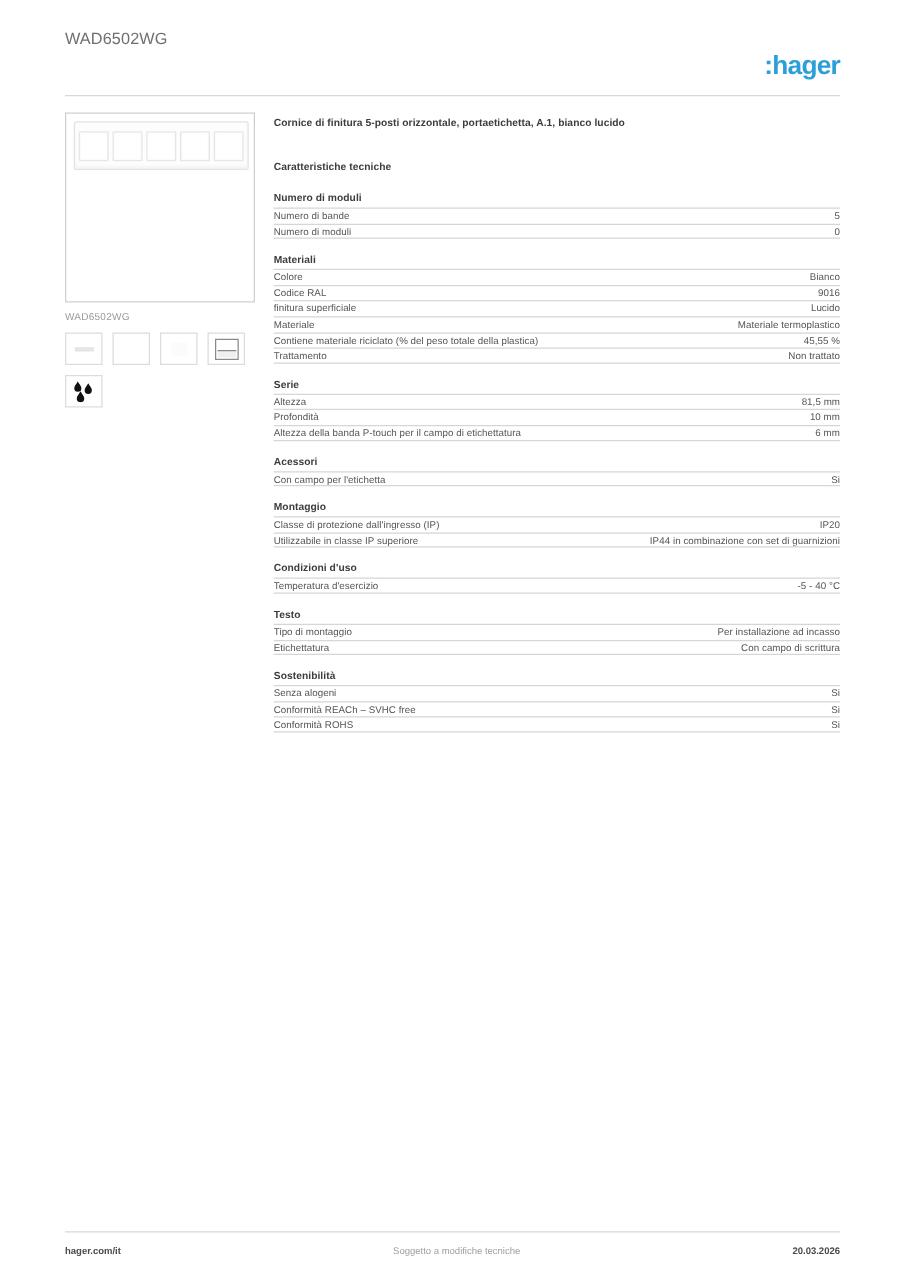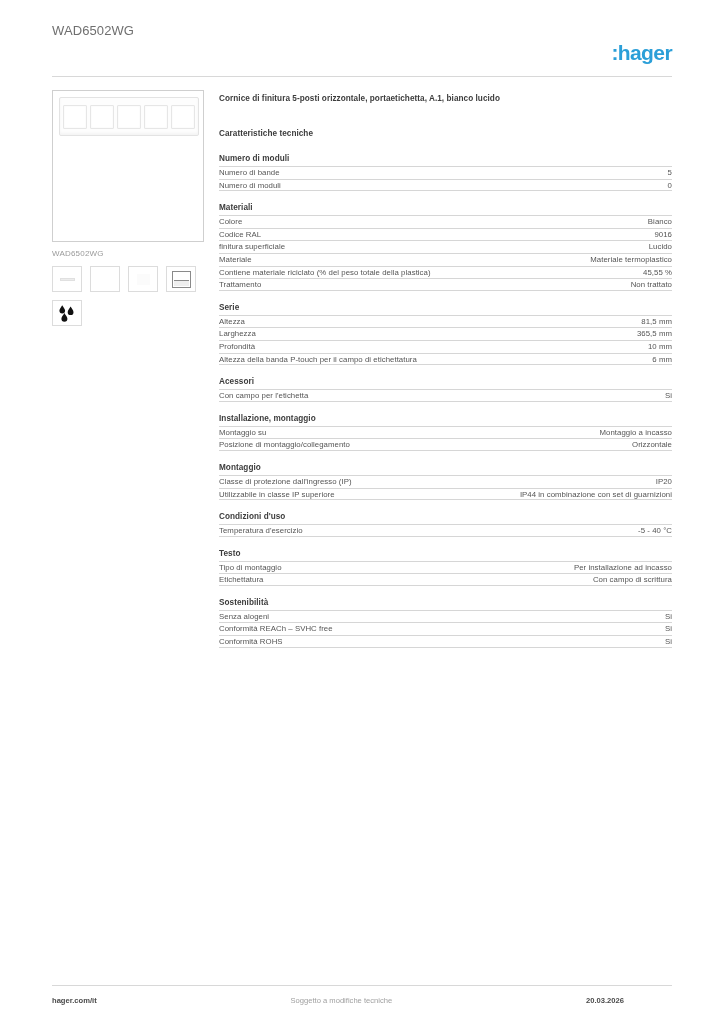--- a/index.html
+++ b/index.html
@@ -105,21 +105,21 @@
   .spec-row:last-child { border-bottom: 1px solid #d6d6d6; }
   .spec-label { font-size: 7.8px; color: #555555; letter-spacing: 0.05px; white-space: nowrap; }
   .spec-value { font-size: 7.8px; color: #555555; letter-spacing: 0.05px; text-align: right; white-space: nowrap; }
 
   
   .footer-rule {
     position: absolute; left: 52px; top: 985px; width: 620px;
     height: 1px; background: #d8d8d8;
   }
   .footer {
-    position: absolute; left: 52px; top: 996px; width: 572px;
+    position: absolute; left: 52px; top: 996px; width: 620px;
     display: flex; justify-content: space-between; align-items: center;
   }
   .footer-left { font-size: 7.6px; font-weight: bold; color: #4a4a4a; }
   .footer-center { font-size: 7.6px; color: #a0a0a0; }
   .footer-right { font-size: 7.6px; font-weight: bold; color: #4a4a4a; }
 </style>
 </head>
 <body>
 
 <div class="page">
@@ -208,48 +208,33 @@
             <div class="spec-value">Non trattato</div>
           </div>
         </div>
         <div class="section">
           <div class="section-title">Serie</div>
           <div class="spec-row">
             <div class="spec-label">Altezza</div>
             <div class="spec-value">81,5 mm</div>
           </div>
           <div class="spec-row">
-            <div class="spec-label">Larghezza</div>
-            <div class="spec-value">365,5 mm</div>
-          </div>
-          <div class="spec-row">
             <div class="spec-label">Profondità</div>
             <div class="spec-value">10 mm</div>
           </div>
           <div class="spec-row">
             <div class="spec-label">Altezza della banda P-touch per il campo di etichettatura</div>
             <div class="spec-value">6 mm</div>
           </div>
         </div>
         <div class="section">
           <div class="section-title">Acessori</div>
           <div class="spec-row">
             <div class="spec-label">Con campo per l'etichetta</div>
             <div class="spec-value">Si</div>
-          </div>
-        </div>
-        <div class="section">
-          <div class="section-title">Installazione, montaggio</div>
-          <div class="spec-row">
-            <div class="spec-label">Montaggio su</div>
-            <div class="spec-value">Montaggio a incasso</div>
-          </div>
-          <div class="spec-row">
-            <div class="spec-label">Posizione di montaggio/collegamento</div>
-            <div class="spec-value">Orizzontale</div>
           </div>
         </div>
         <div class="section">
           <div class="section-title">Montaggio</div>
           <div class="spec-row">
             <div class="spec-label">Classe di protezione dall'ingresso (IP)</div>
             <div class="spec-value">IP20</div>
           </div>
           <div class="spec-row">
             <div class="spec-label">Utilizzabile in classe IP superiore</div>

